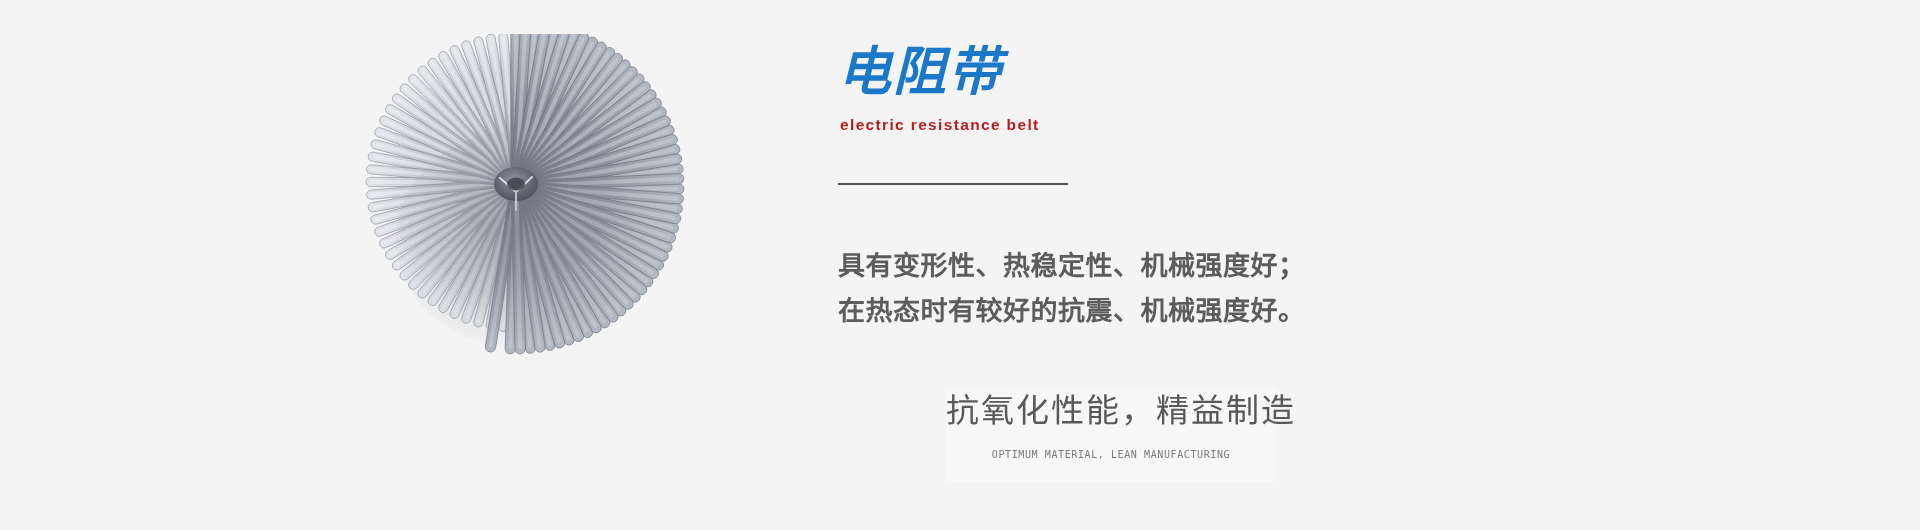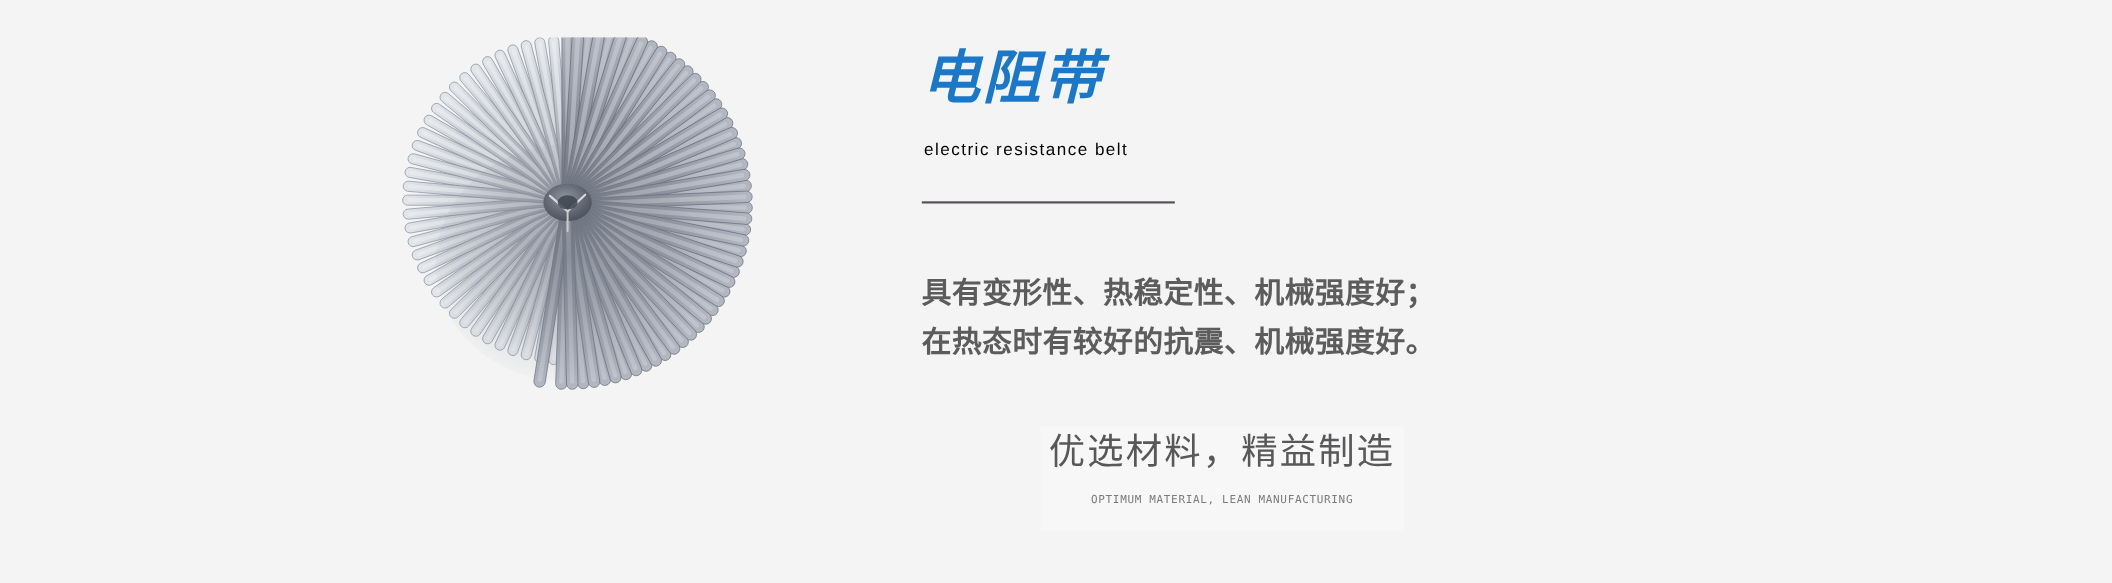--- a/index.html
+++ b/index.html
@@ -56,25 +56,25 @@
     font-weight: 700;
     color: #1b78c8;
     letter-spacing: 2px;
     white-space: nowrap;
     font-style: italic;
   }
 
   .title-en {
     position: absolute;
     left: 2px;
-    top: 128px;
+    top: 116px;
     margin: 0;
     font-size: 15.5px;
-    font-weight: 400;
-    color: #000000;
+    font-weight: 700;
+    color: #b91c1c;
     letter-spacing: 1.35px;
     white-space: nowrap;
   }
 
   .divider {
     position: absolute;
     left: 0;
     top: 183px;
     width: 230px;
     height: 2px;
@@ -460,18 +460,18 @@
     <p class="title-en">electric resistance belt</p>
 
     <div class="divider"></div>
 
     <div class="body-copy">
       <p class="body-line">具有变形性、热稳定性、机械强度好；</p>
       <p class="body-line">在热态时有较好的抗震、机械强度好。</p>
     </div>
 
     <div class="tagline">
-      <p class="tagline-cn">优选材料，精益制造</p>
+      <p class="tagline-cn">抗氧化性能，精益制造</p>
       <p class="tagline-en">OPTIMUM MATERIAL, LEAN MANUFACTURING</p>
     </div>
 
   </div>
 </div>
 
 </body></html>

